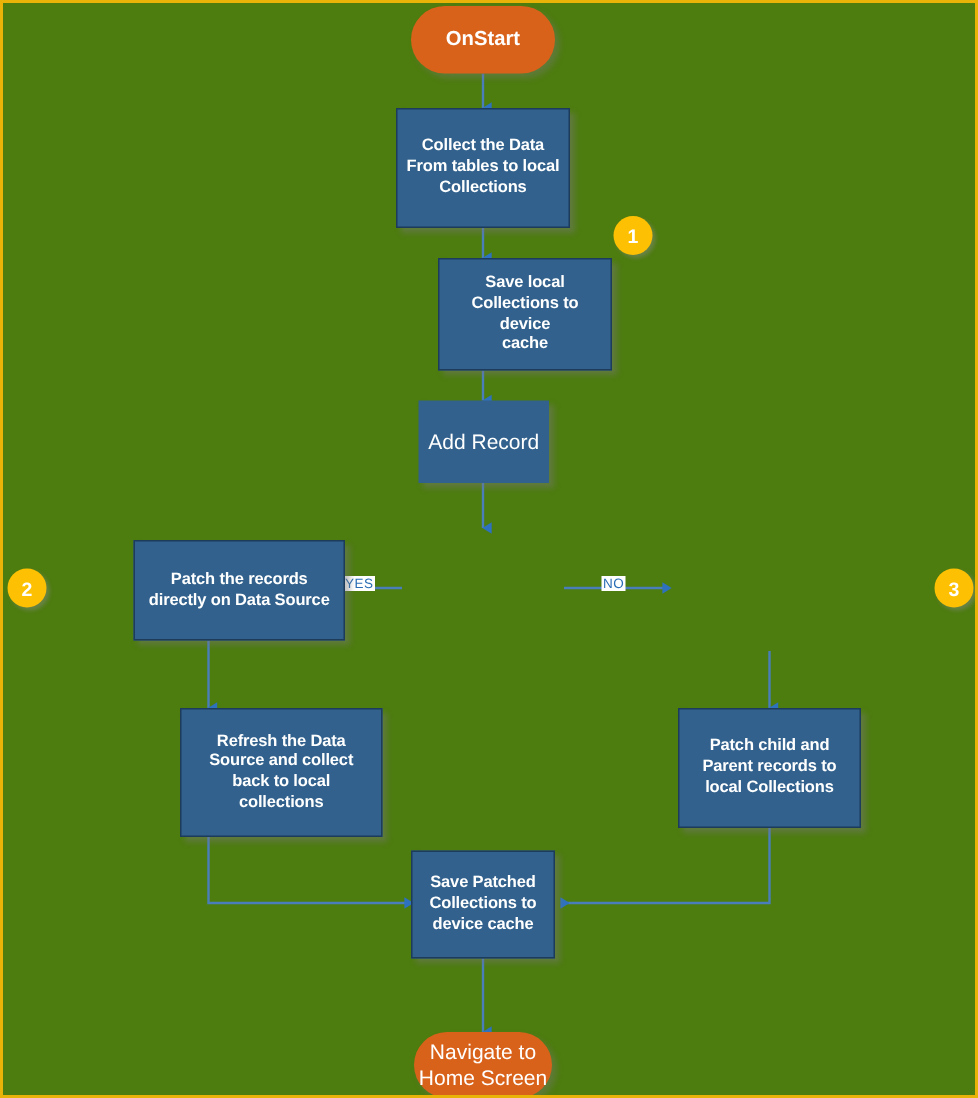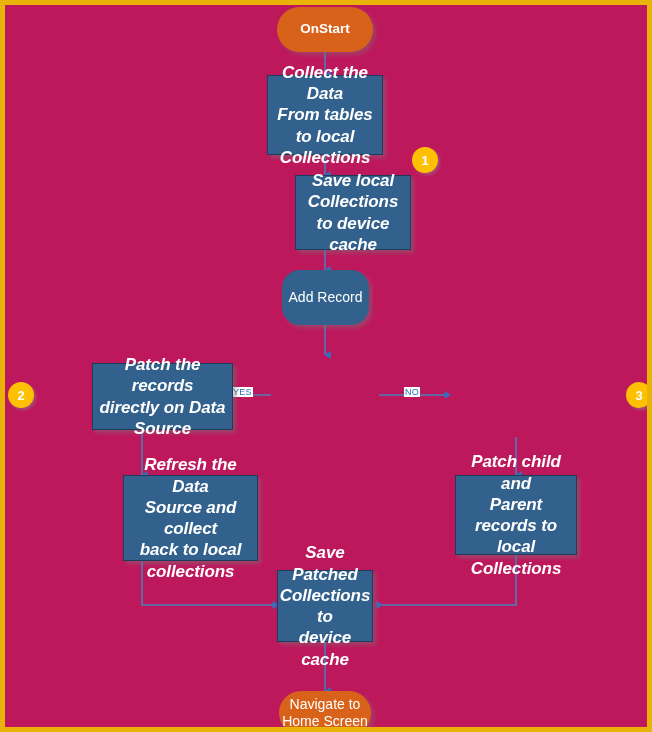--- a/index.html
+++ b/index.html
@@ -7,22 +7,22 @@
     padding: 0;
     background: #ffffff;
   }
   body {
     font-family: "Liberation Sans", sans-serif;
   }
   #canvas {
     position: relative;
     width: 652px;
     height: 732px;
-    background: #be185d;
-    border: 5px solid #eab308;
+    background: #4d7c0f;
+    border: 2px solid #eab308;
     box-sizing: border-box;
     overflow: hidden;
   }
   #wires {
     position: absolute;
     left: 0;
     top: 0;
     width: 652px;
     height: 732px;
     pointer-events: none;
@@ -36,25 +36,24 @@
     box-sizing: border-box;
     color: #ffffff;
     line-height: 1.25;
     white-space: pre-line;
     z-index: 3;
   }
   .proc {
     background: #31618c;
     border: 1.5px solid #1d3c5c;
     font-weight: bold;
-    font-size: 17px;
+    font-size: 11px;
     letter-spacing: -0.1px;
     box-shadow: 3px 3px 4px rgba(120,120,120,0.45);
     padding: 2px 6px;
-    font-style: italic;
   }
   .proc-plain {
     background: #31618c;
     border: none;
     font-weight: normal;
     font-size: 14px;
     box-shadow: 3px 3px 4px rgba(120,120,120,0.45);
   }
   .terminator {
     background: #d9621a;
@@ -169,21 +168,21 @@
 From tables to local
 Collections</span>
   </div>
 
   <div class="node proc" style="left:262px; top:170px; width:116px; height:75px;margin-left:28px;">
     <span>Save local
 Collections to device
 cache</span>
   </div>
 
-  <div class="node proc-plain" style="left:277px; top:265px; width:87px; height:55px;border-radius:18px;">
+  <div class="node proc-plain" style="left:277px; top:265px; width:87px; height:55px;">
     <span>Add Record</span>
   </div>
 
 
   <div class="edge-label" style="left:227px; top:382px;">YES</div>
 
   <div class="edge-label" style="left:399px; top:382px;">NO</div>
 
   <div class="node proc" style="left:67px; top:358px; width:141px; height:67px;margin-left:20px;">
     <span>Patch the records

